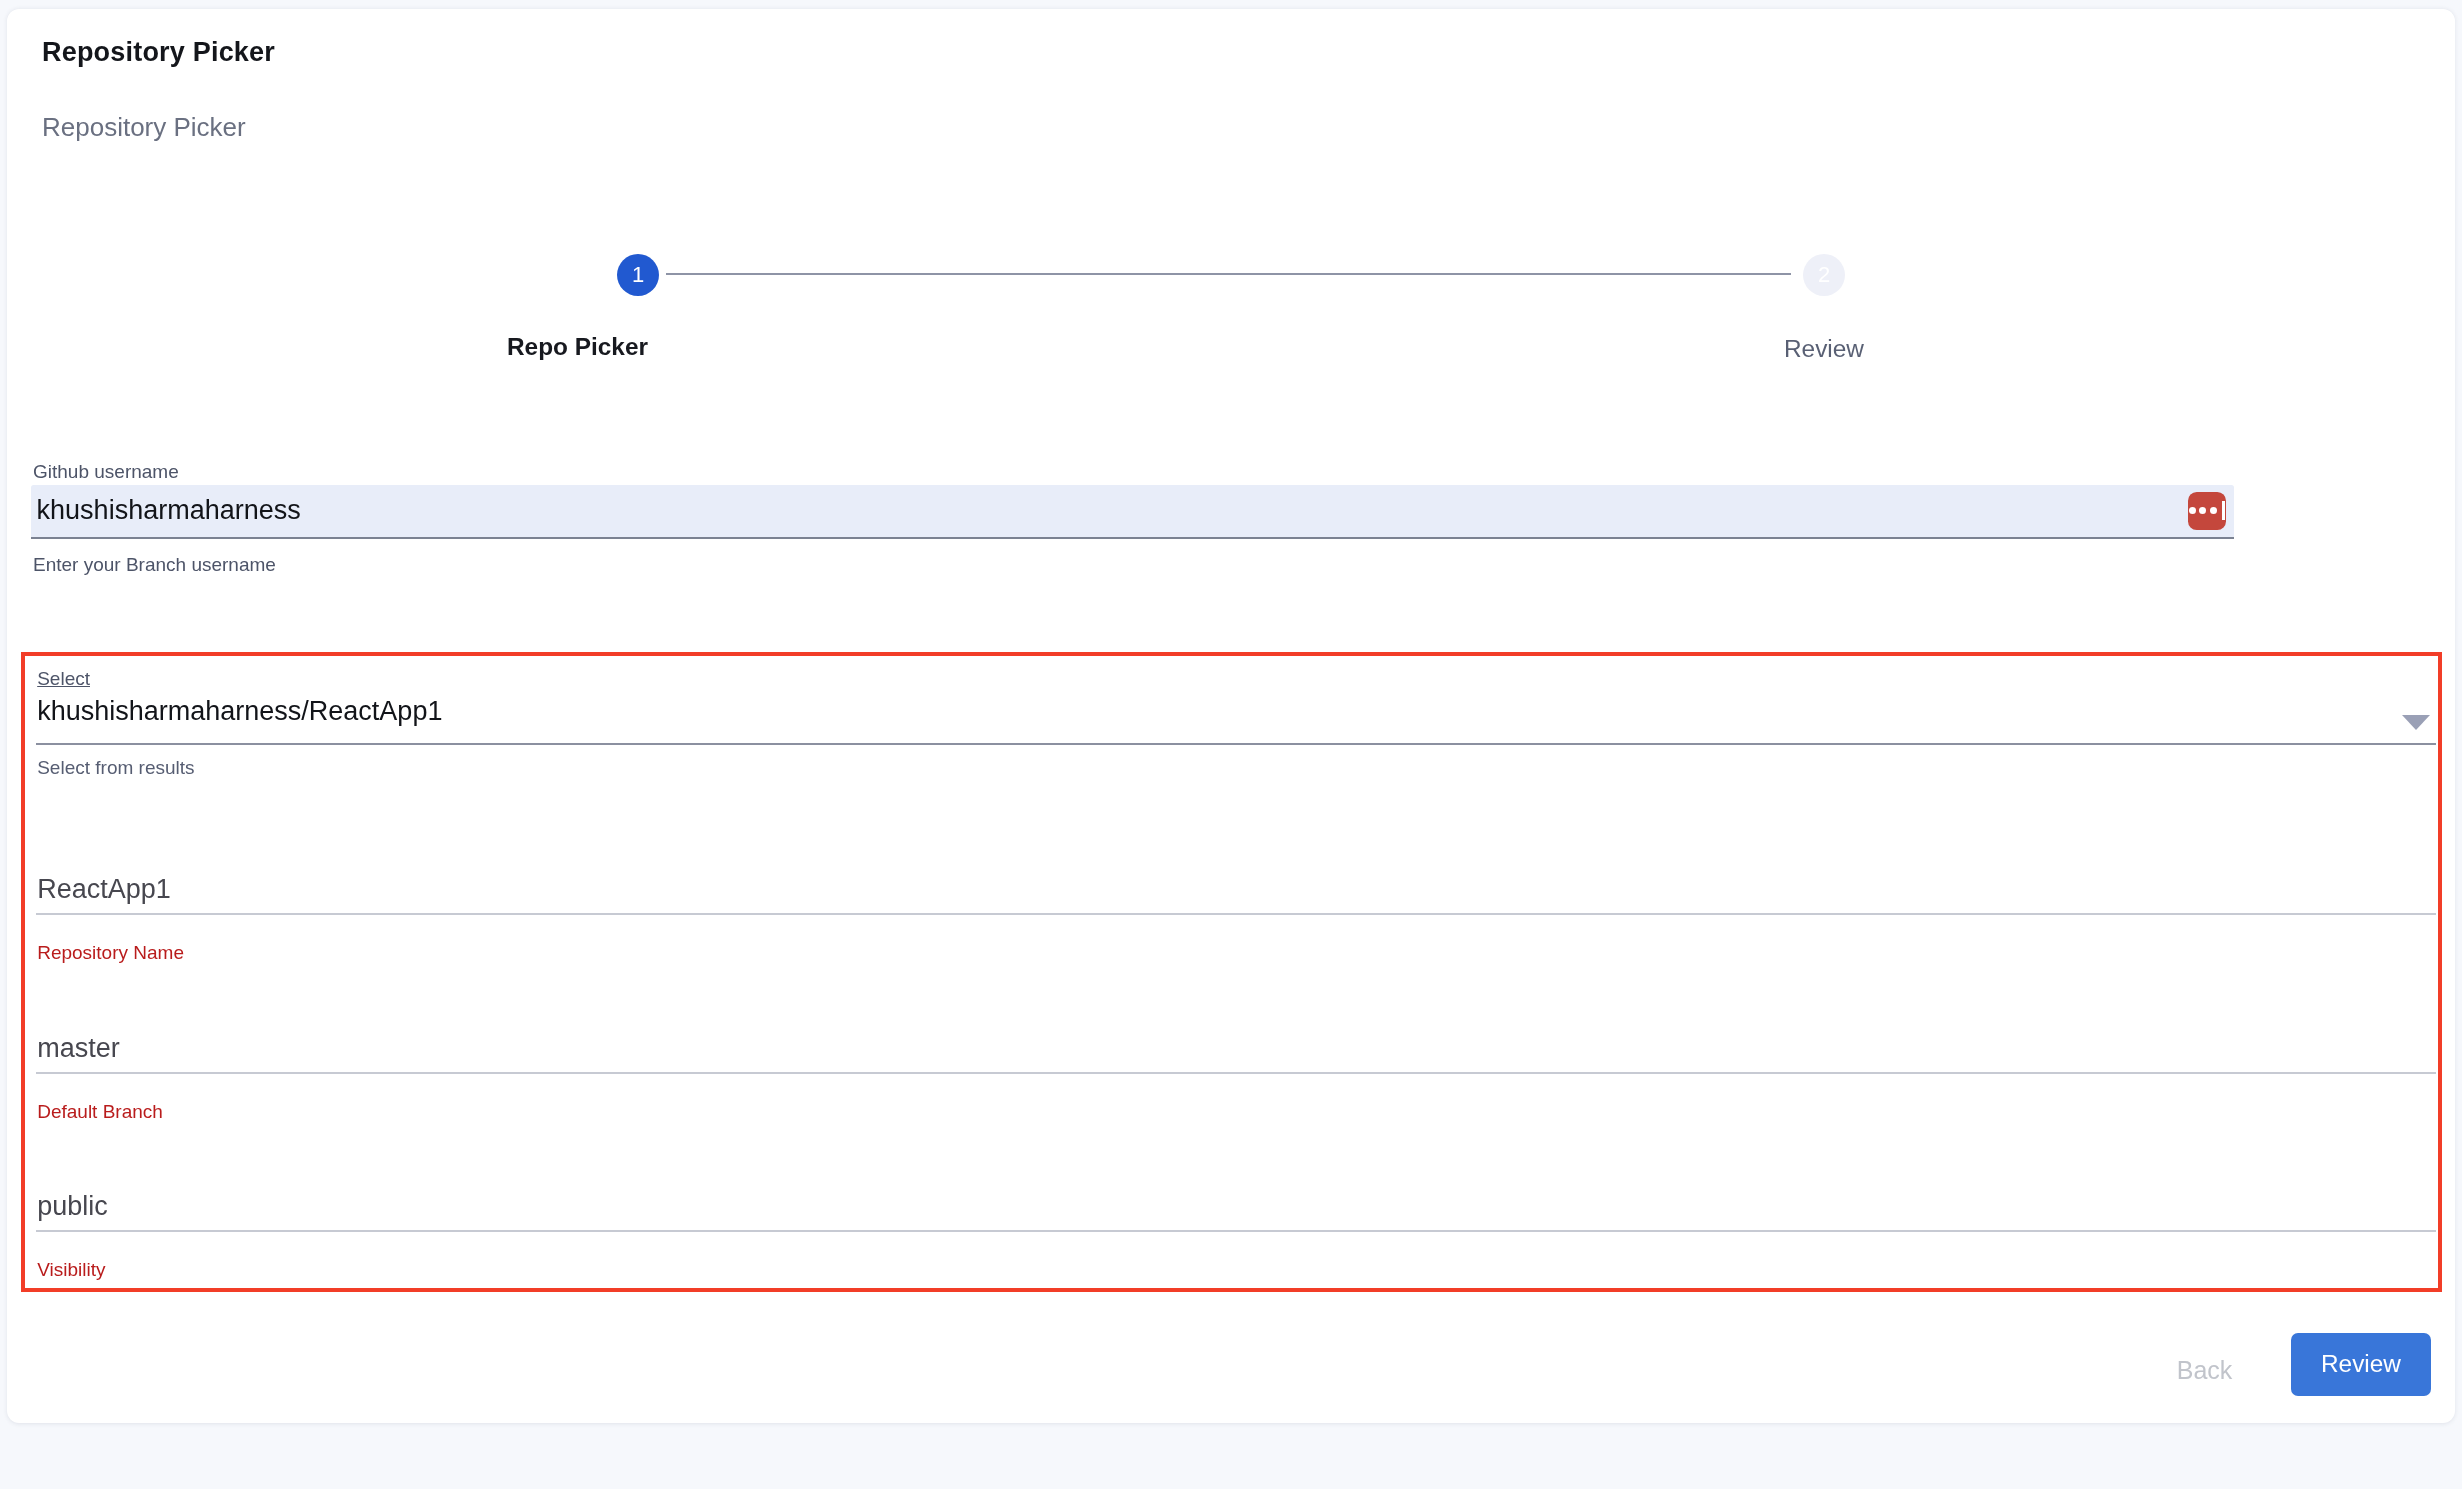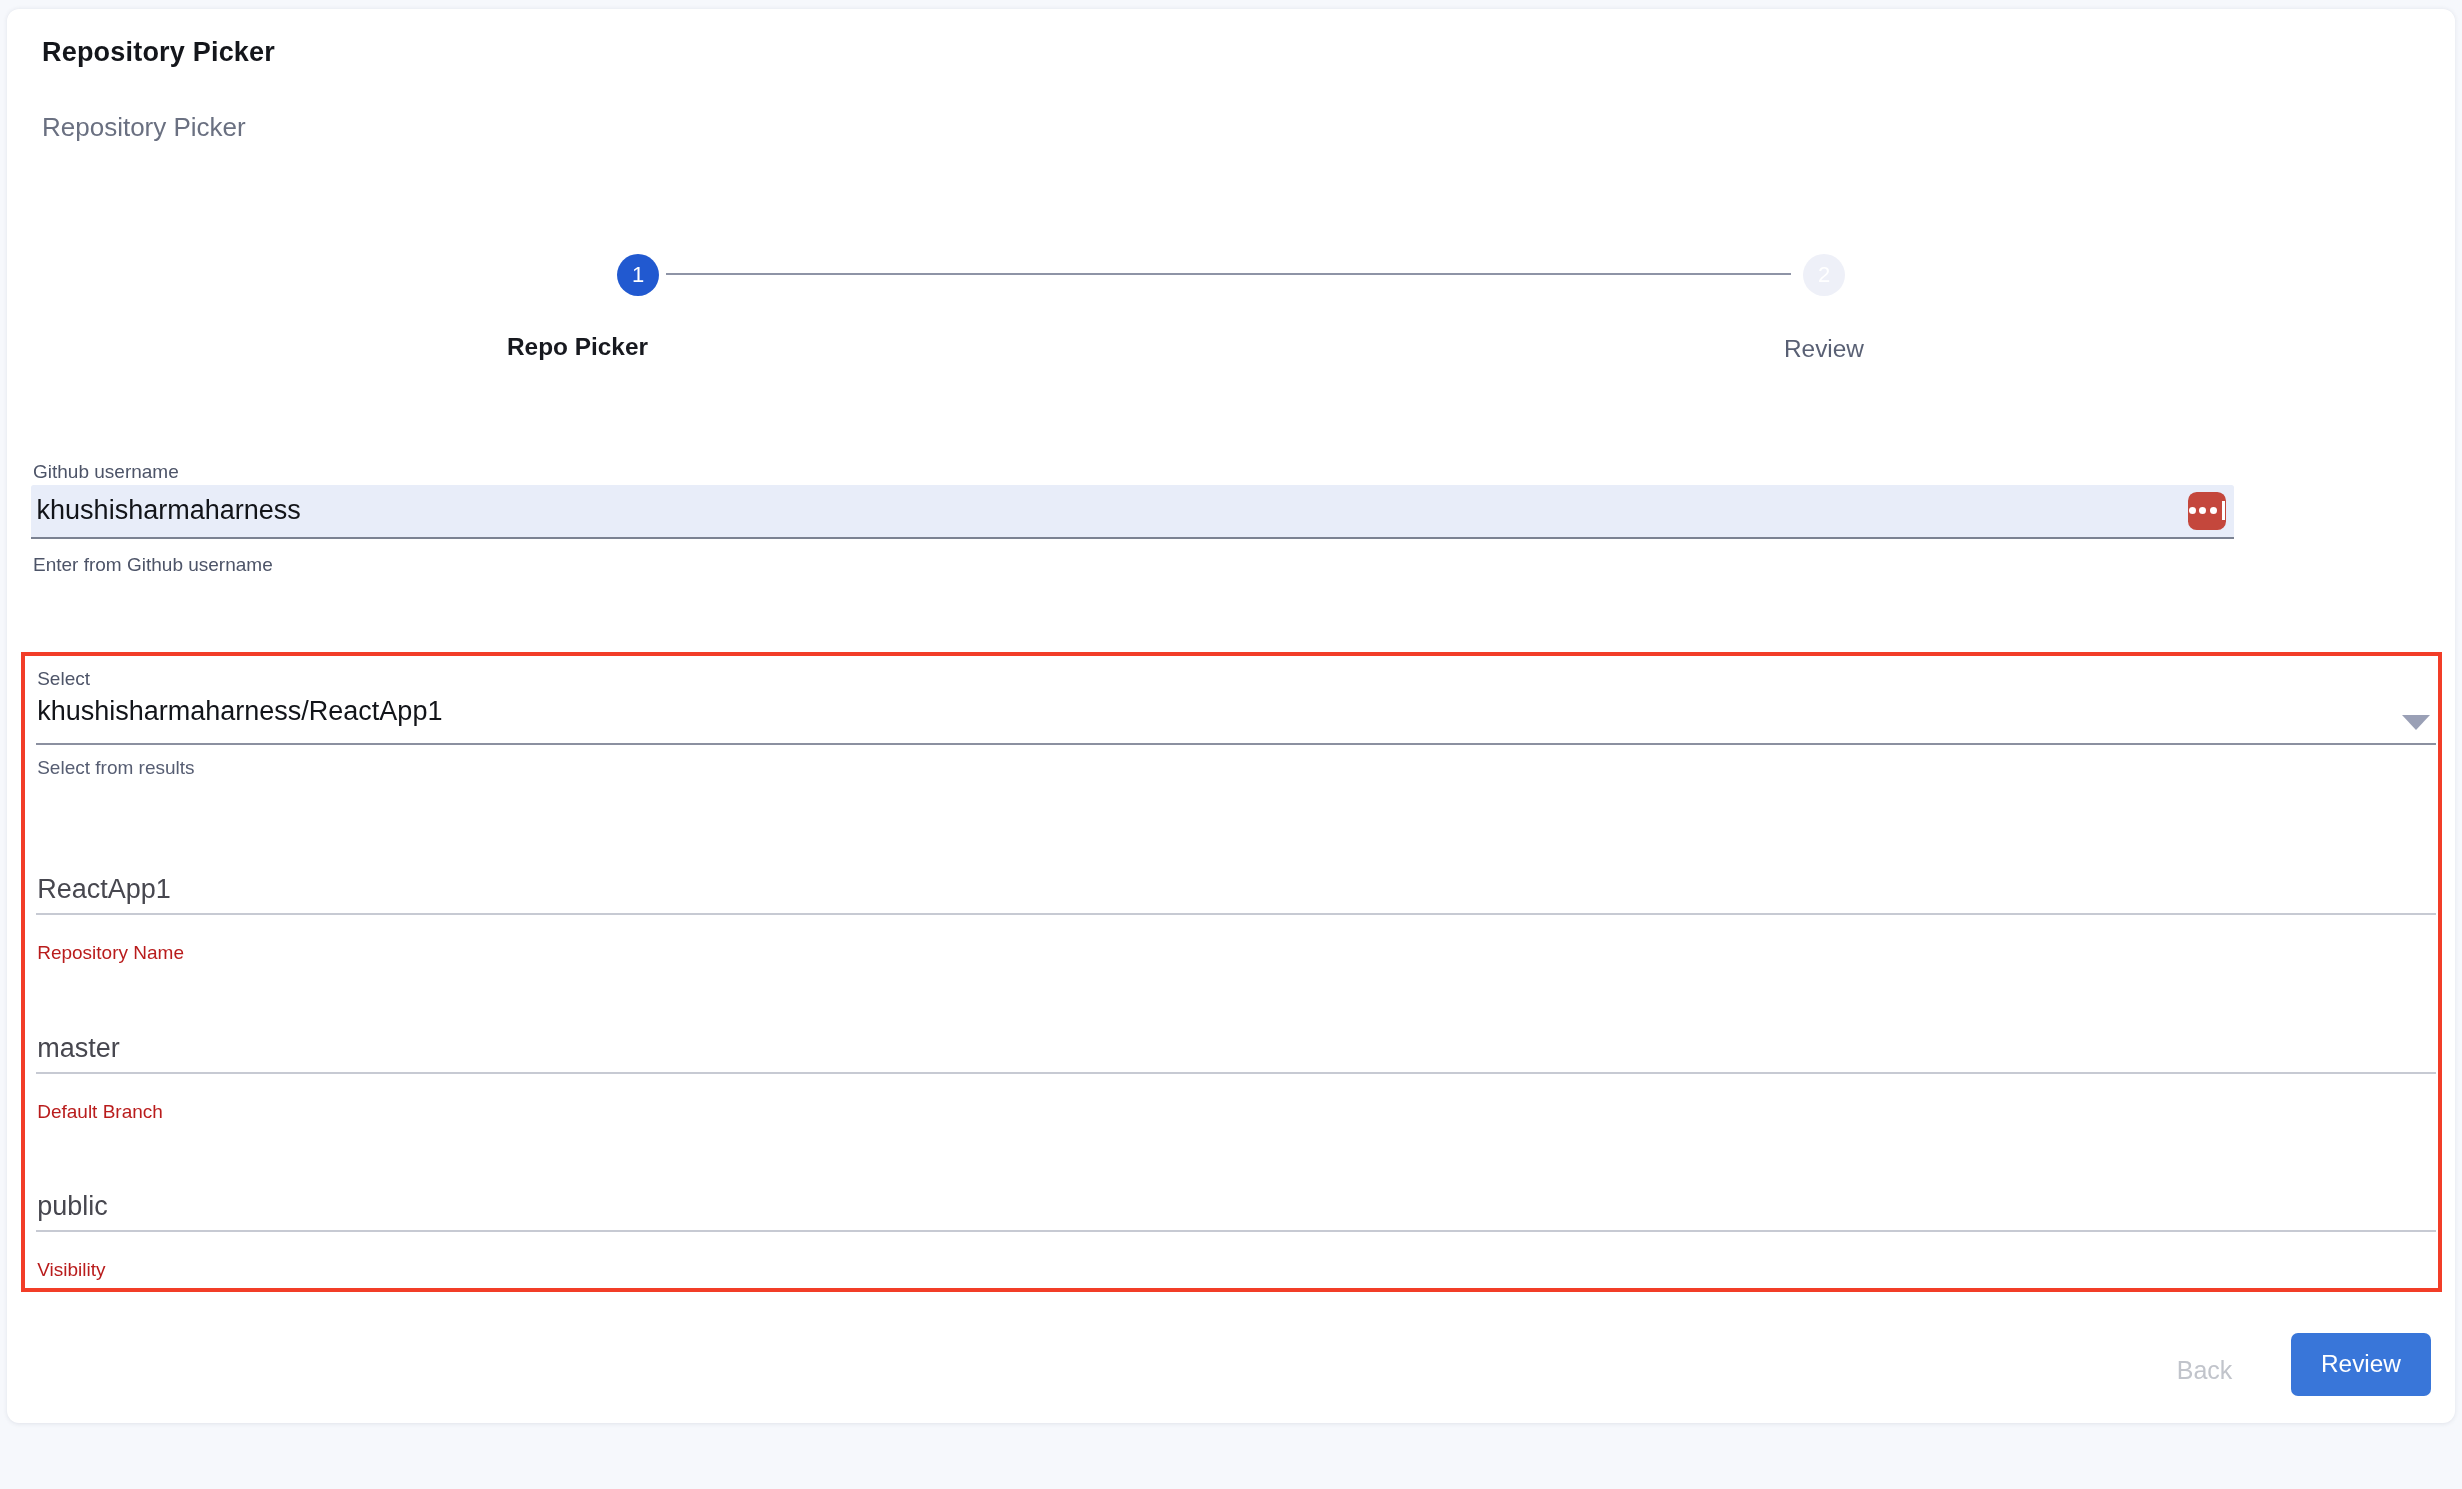--- a/index.html
+++ b/index.html
@@ -68,21 +68,21 @@
     display:flex; align-items:center; justify-content:center; gap:3.5px;
   }
   .lastpass .dot { width:7px; height:7px; border-radius:50%; background:#ffffff; }
   .lastpass .bar { width:2.6px; height:19px; background:#ffffff; margin-left:1.7px; }
   .username-helper { position:absolute; left:26px; top:545px; }
   
   .highlight-box {
     position:absolute; left:14px; top:643px; width:2421px; height:640px;
     border:4.4px solid #f23d28;
   }
-  .select-label { position:absolute; left:12.2px; top:12.2px; }
+  .select-label { position:absolute; left:12.2px; top:12.2px;text-decoration:underline; }
   .select-value {
     position:absolute; left:12.2px; top:40px; font-size:27px; color:#121419;
   }
   .select-underline {
     position:absolute; left:10.5px; top:87px; width:2400px; height:2.6px; background:#8b90a0;
   }
   .chevron {
     position:absolute; left:2377px; top:59px;
     width:0; height:0;
     border-left:14px solid transparent;
@@ -132,21 +132,21 @@
   <div class="field-label username-label">Github username</div>
   <div class="username-input">
     <div class="username-value">khushisharmaharness</div>
     <div class="lastpass">
       <span class="dot"></span>
         <span class="dot"></span>
         <span class="dot"></span>
         <span class="bar"></span>
     </div>
   </div>
-  <div class="field-label username-helper">Enter from Github username</div>
+  <div class="field-label username-helper">Enter your Branch username</div>
 
   <div class="highlight-box">
 
     <div class="field-label select-label">Select</div>
     <div class="select-value">khushisharmaharness/ReactApp1</div>
     <div class="chevron"></div>
     <div class="select-underline"></div>
     <div class="select-helper">Select from results</div>
 
     <div class="inner-field f-repo">

